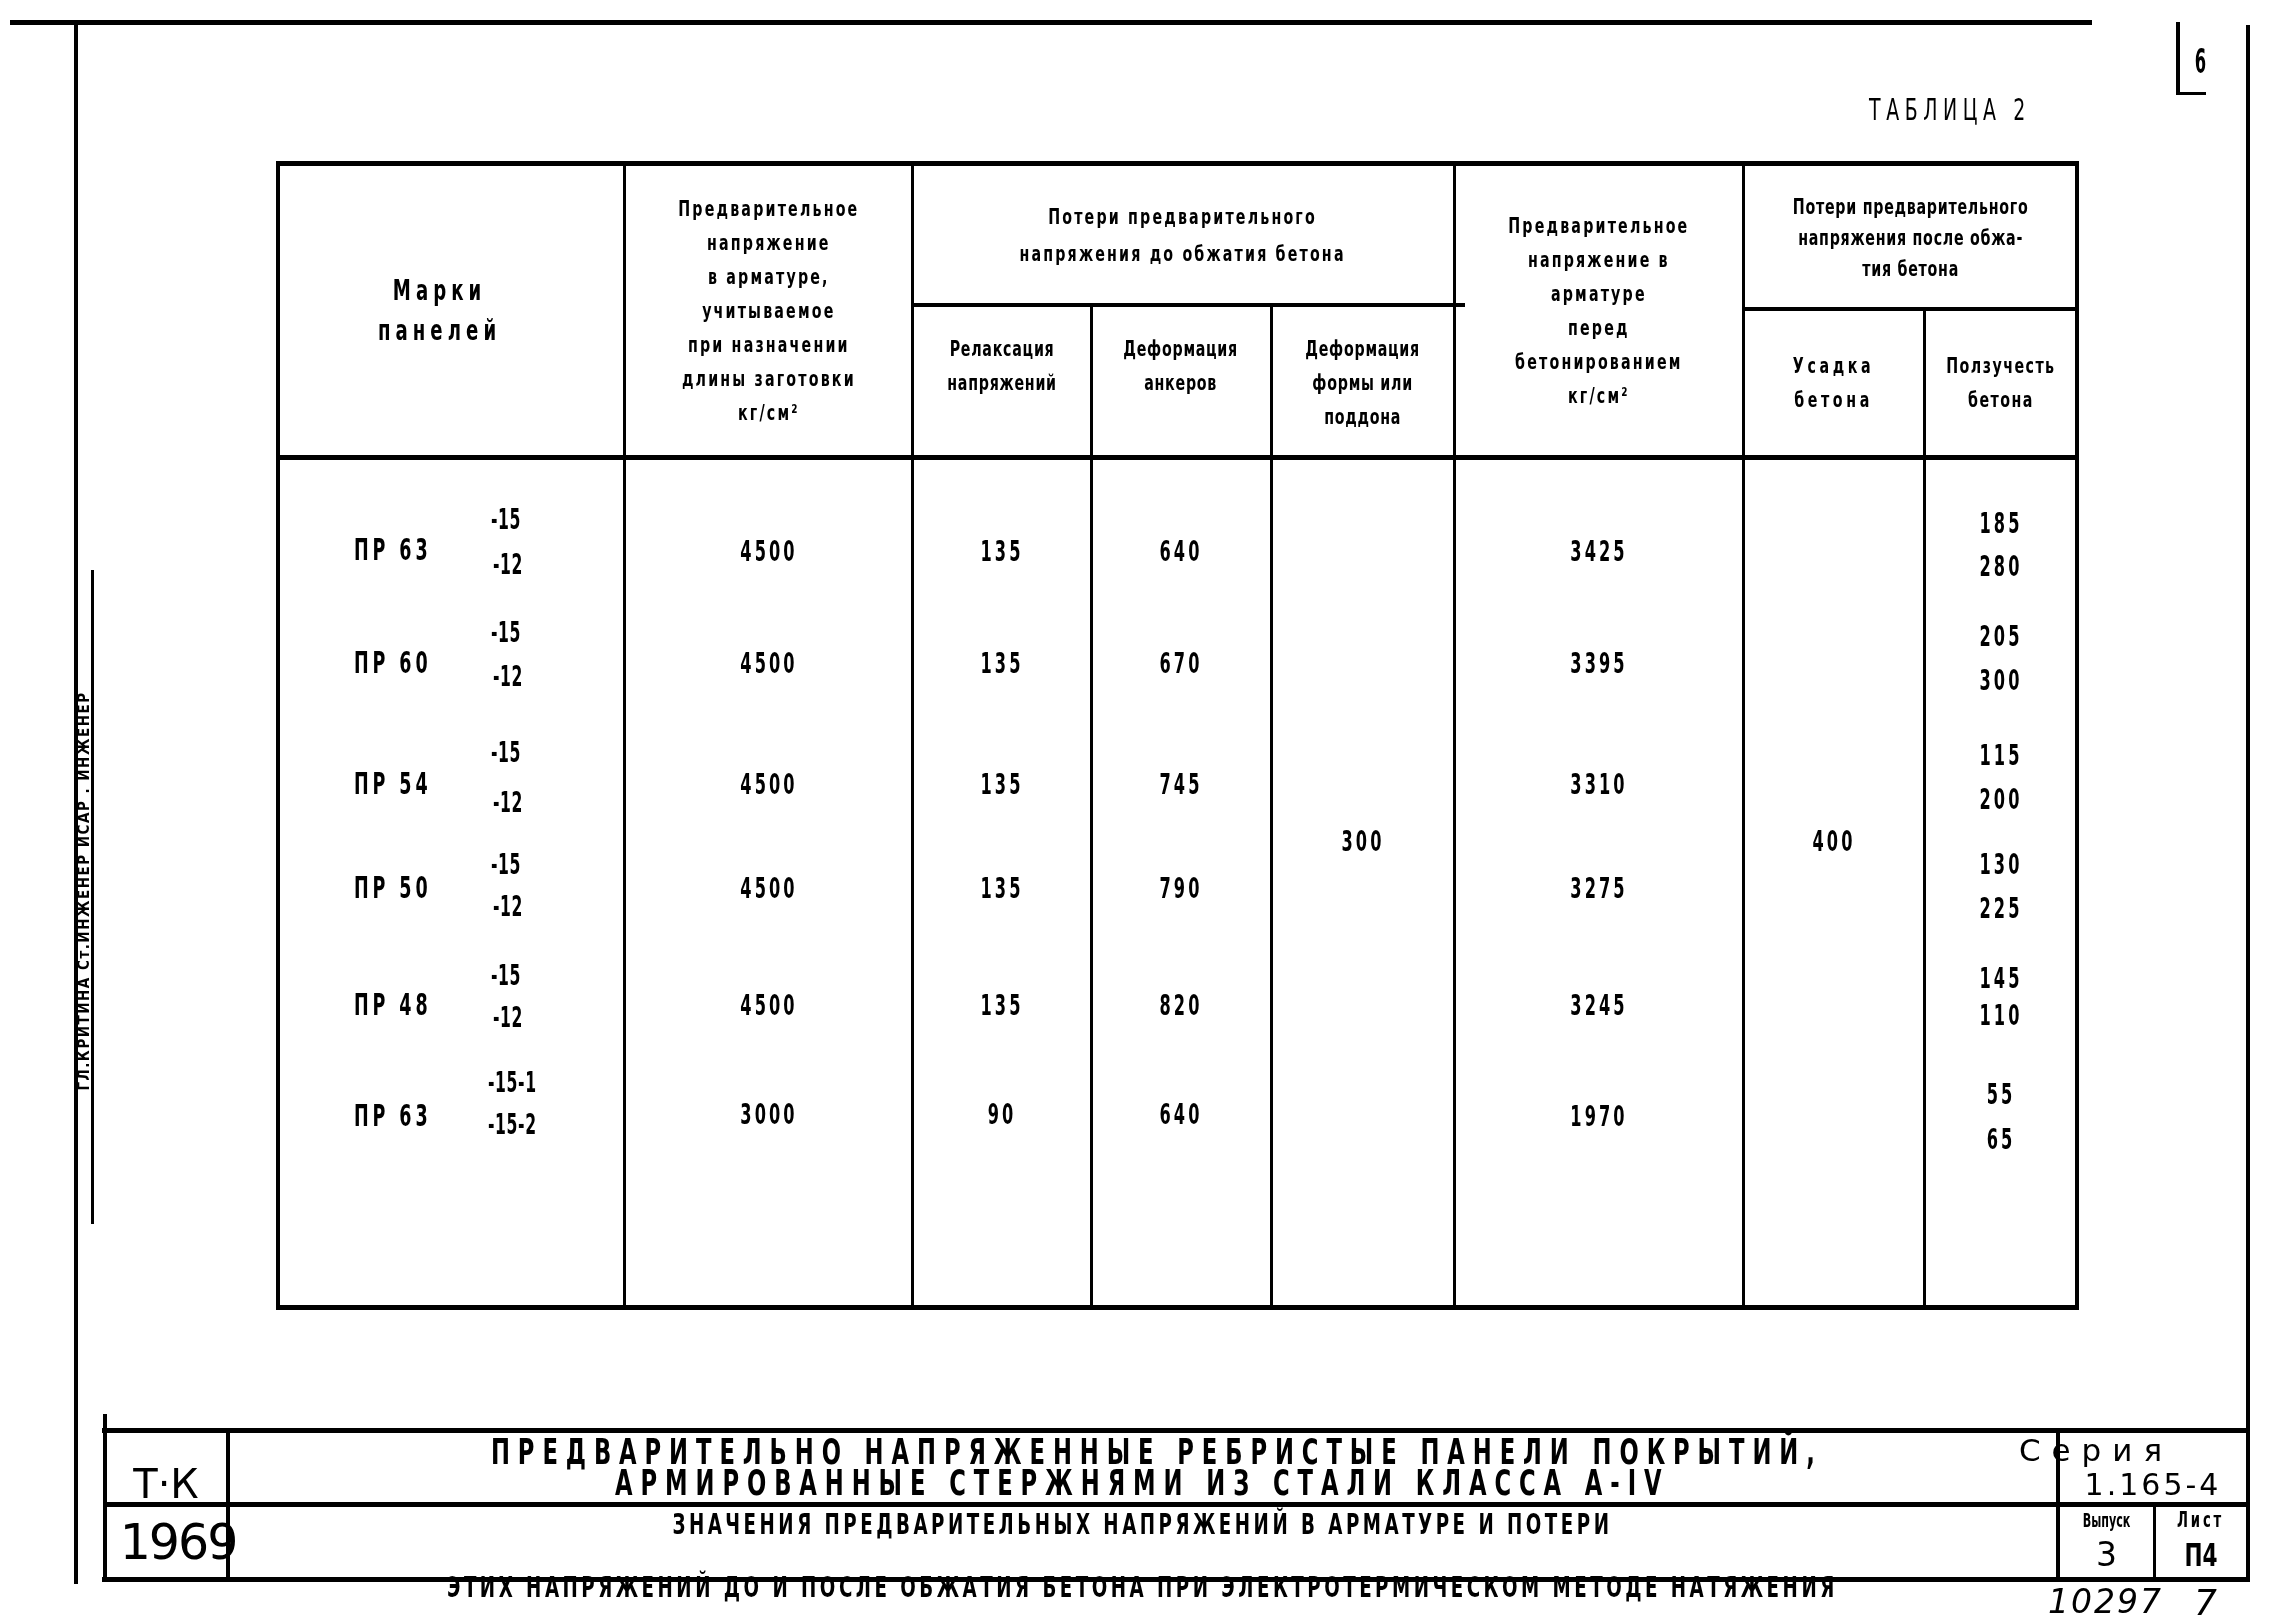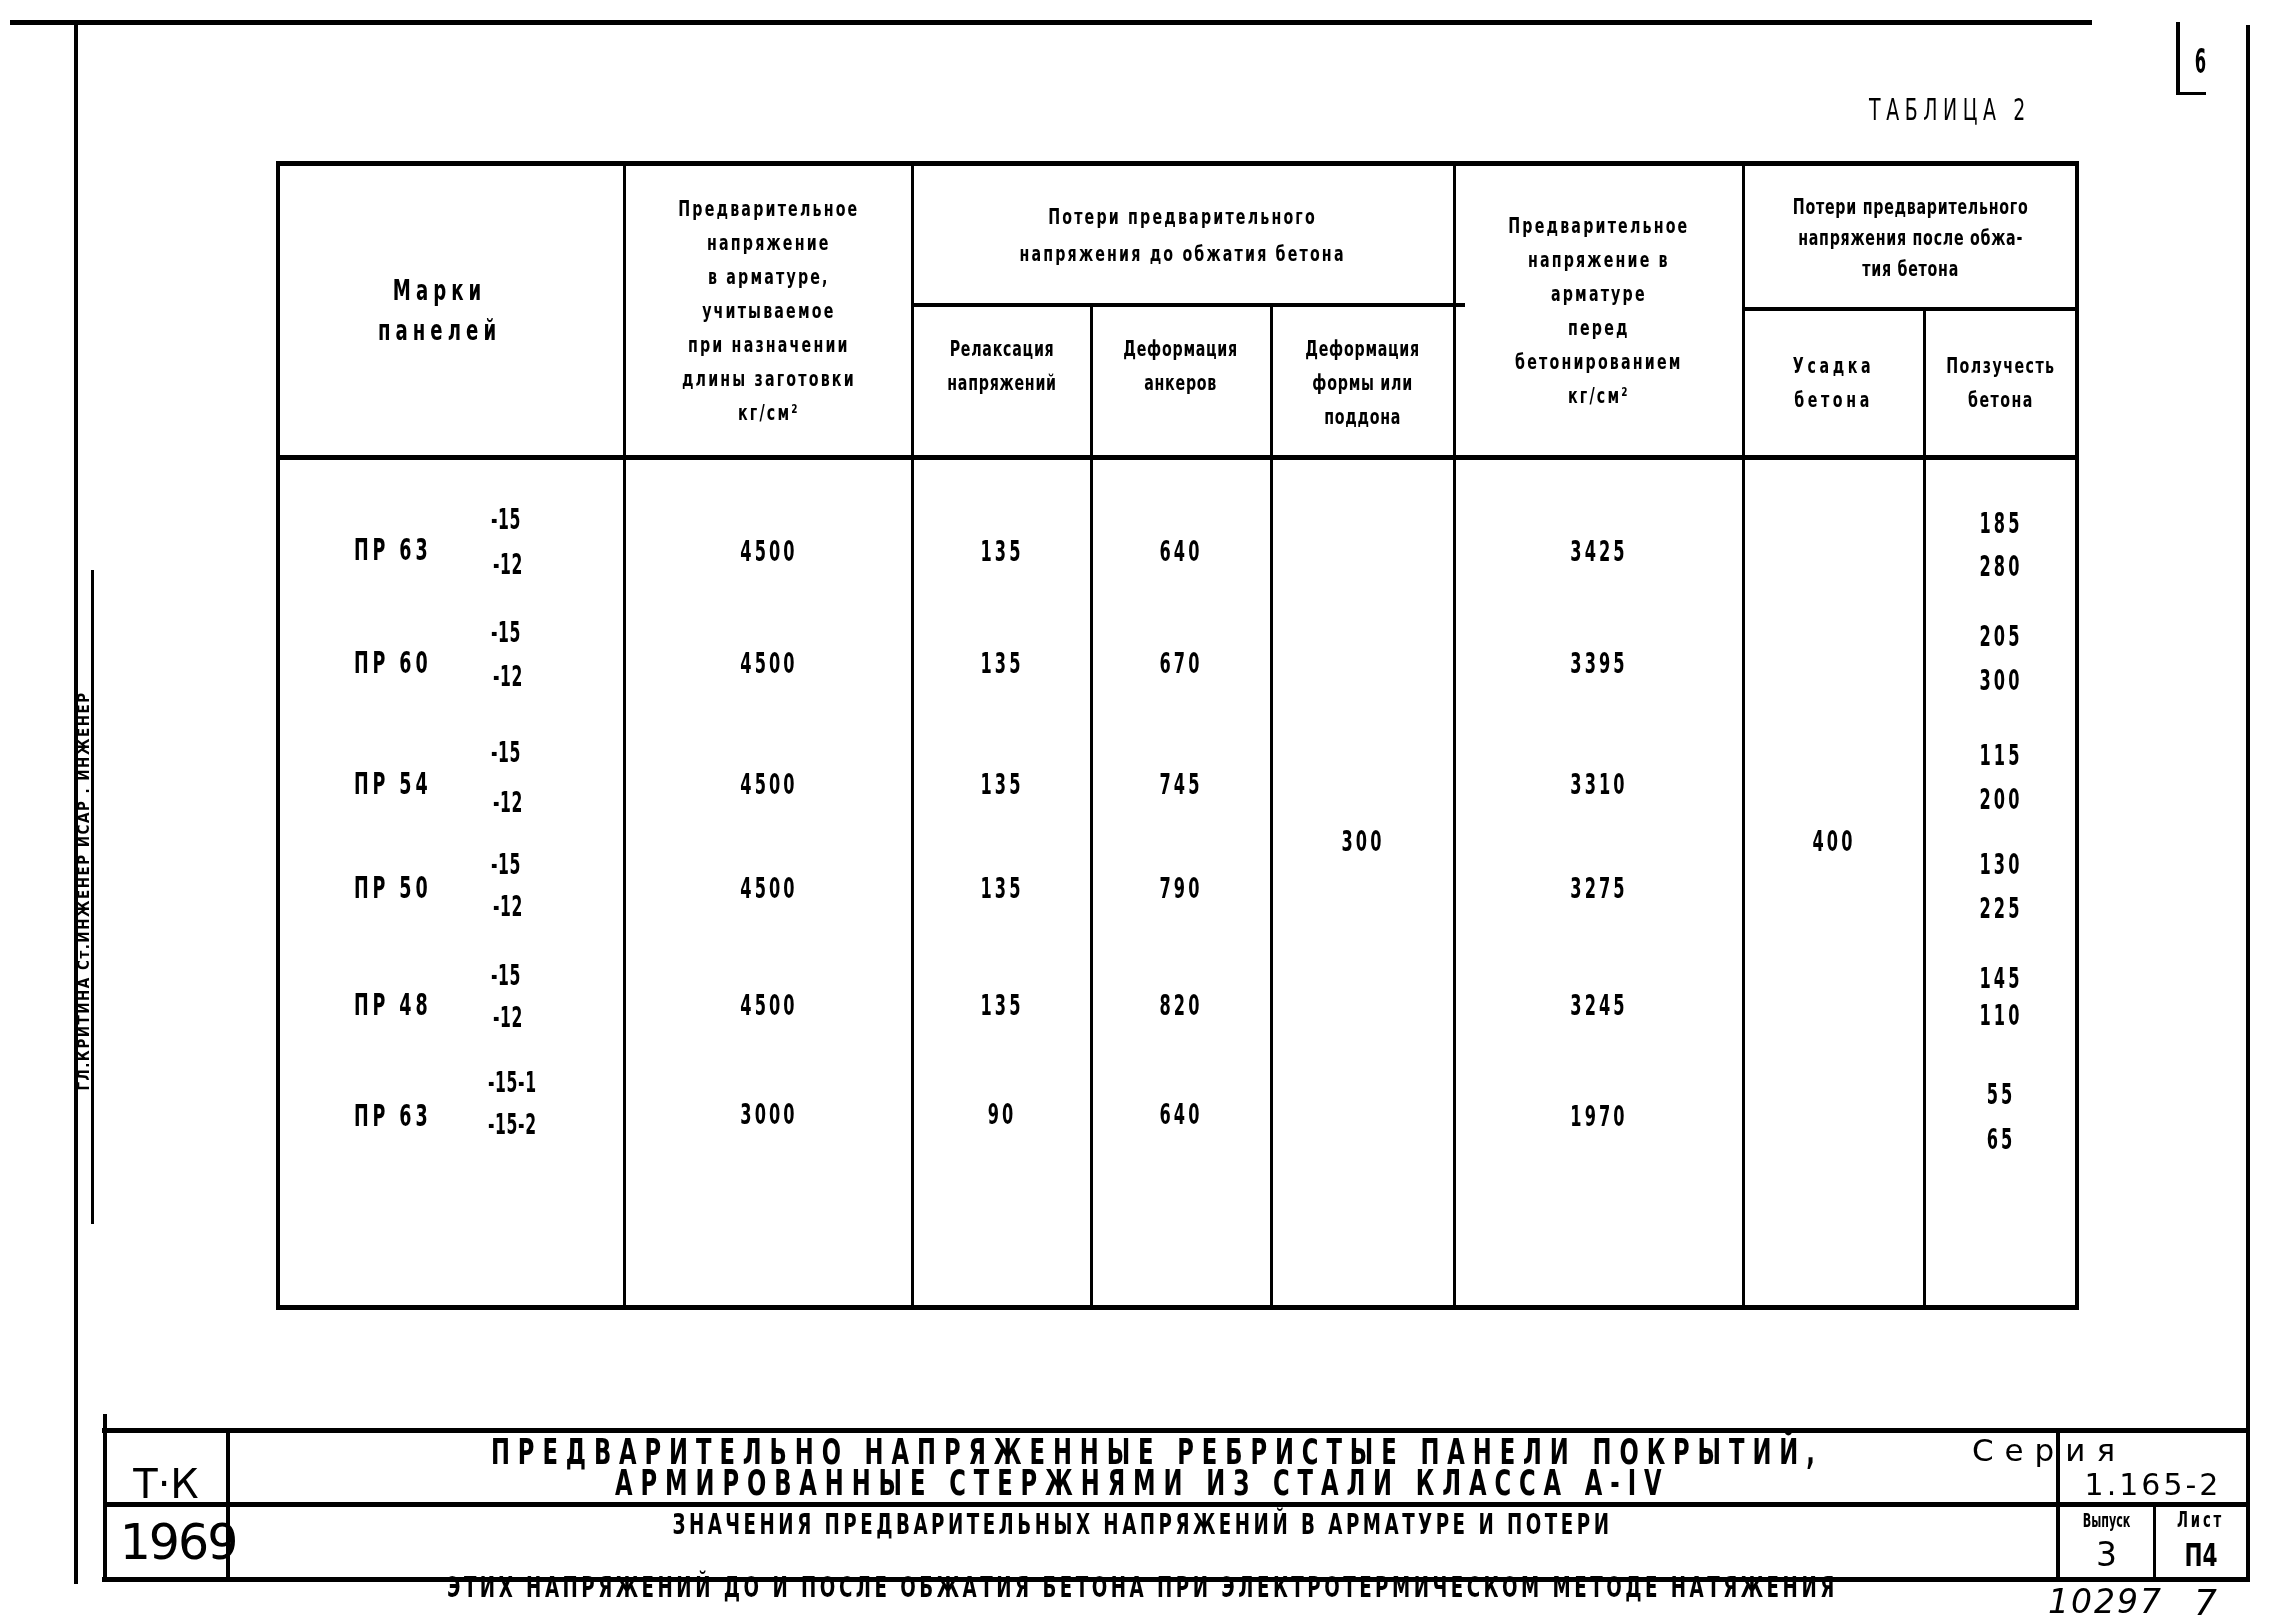--- a/index.html
+++ b/index.html
@@ -205,25 +205,25 @@
   <div class="cell" style="left:229px;top:1465px;width:1827px;height:35px;">
     <span class="tb-big">АРМИРОВАННЫЕ  СТЕРЖНЯМИ  ИЗ  СТАЛИ  КЛАССА  А-IV</span>
   </div>
   <div class="cell" style="left:229px;top:1507px;width:1827px;height:33px;">
     <span class="tb-mid">ЗНАЧЕНИЯ  ПРЕДВАРИТЕЛЬНЫХ  НАПРЯЖЕНИЙ  В АРМАТУРЕ  И ПОТЕРИ</span>
   </div>
   <div class="cell" style="left:229px;top:1569px;width:1827px;height:35px;">
     <span class="tb-mid">ЭТИХ  НАПРЯЖЕНИЙ  ДО  И  ПОСЛЕ  ОБЖАТИЯ  БЕТОНА  ПРИ  ЭЛЕКТРОТЕРМИЧЕСКОМ  МЕТОДЕ  НАТЯЖЕНИЯ</span>
   </div>
 
-  <div class="cell" style="left:1940px;top:1432px;width:218px;height:35px;">
+  <div class="cell" style="left:1987px;top:1432px;width:218px;height:35px;">
     <span class="hand" style="font-size:31px;letter-spacing:11px;">Серия</span>
   </div>
   <div class="cell" style="left:2060px;top:1466px;width:186px;height:36px;">
-    <span class="hand" style="font-size:30px;letter-spacing:3px;">1.165-2</span>
+    <span class="hand" style="font-size:30px;letter-spacing:3px;">1.165-4</span>
   </div>
   <div class="cell" style="left:2060px;top:1507px;width:93px;height:25px;">
     <span style="font-size:20px;font-weight:bold;transform:scaleX(0.62);display:inline-block;">Выпуск</span>
   </div>
   <div class="cell" style="left:2060px;top:1532px;width:93px;height:45px;">
     <span class="hand" style="font-size:33px;">3</span>
   </div>
   <div class="cell" style="left:2156px;top:1507px;width:90px;height:25px;">
     <span style="font-size:21px;font-weight:bold;letter-spacing:4px;transform:scaleX(0.7);display:inline-block;">Лист</span>
   </div>

